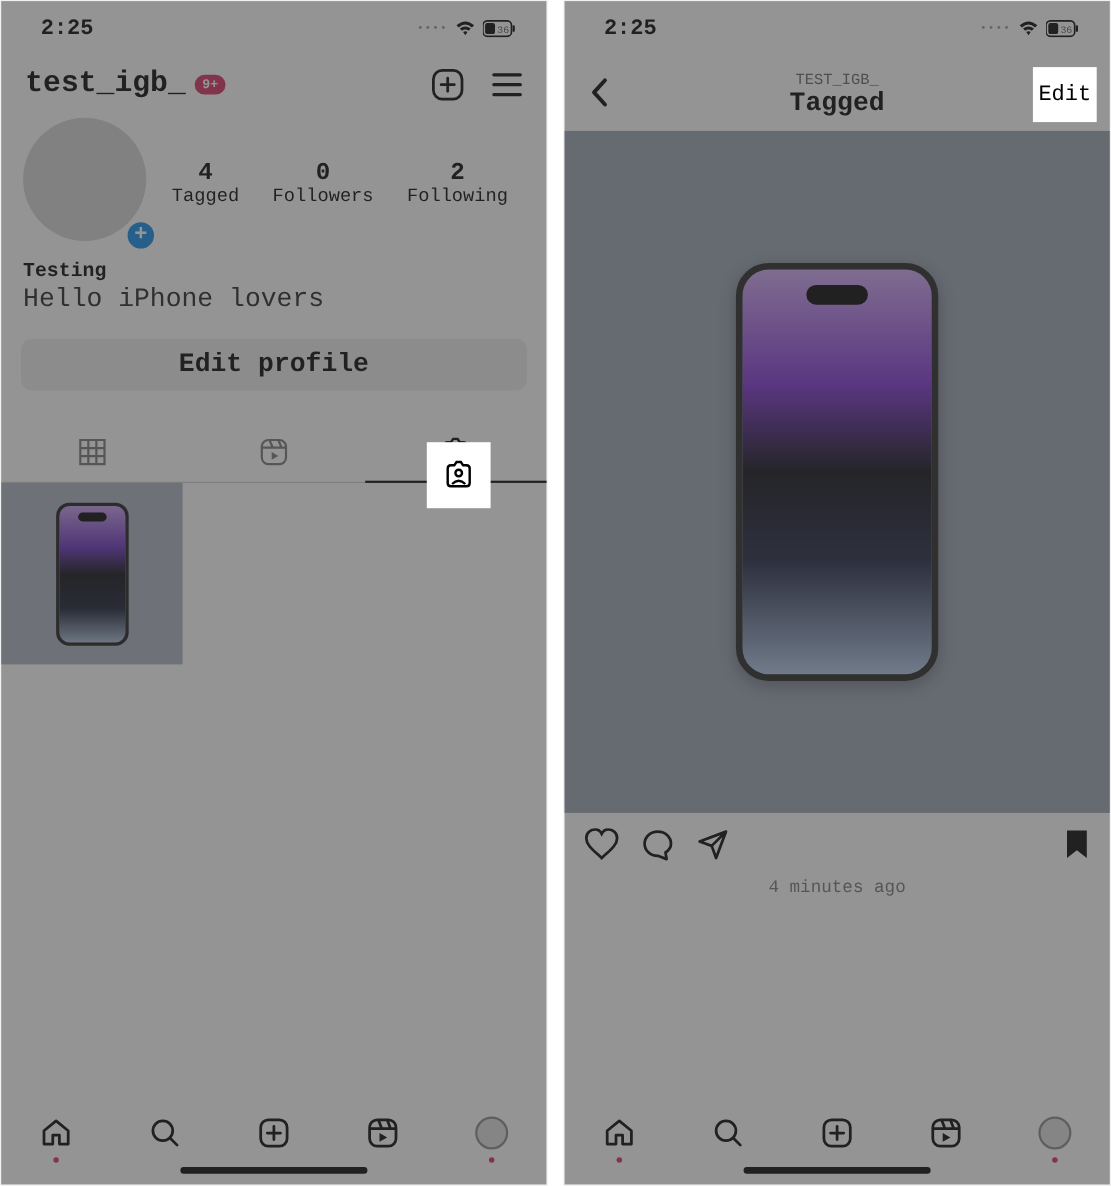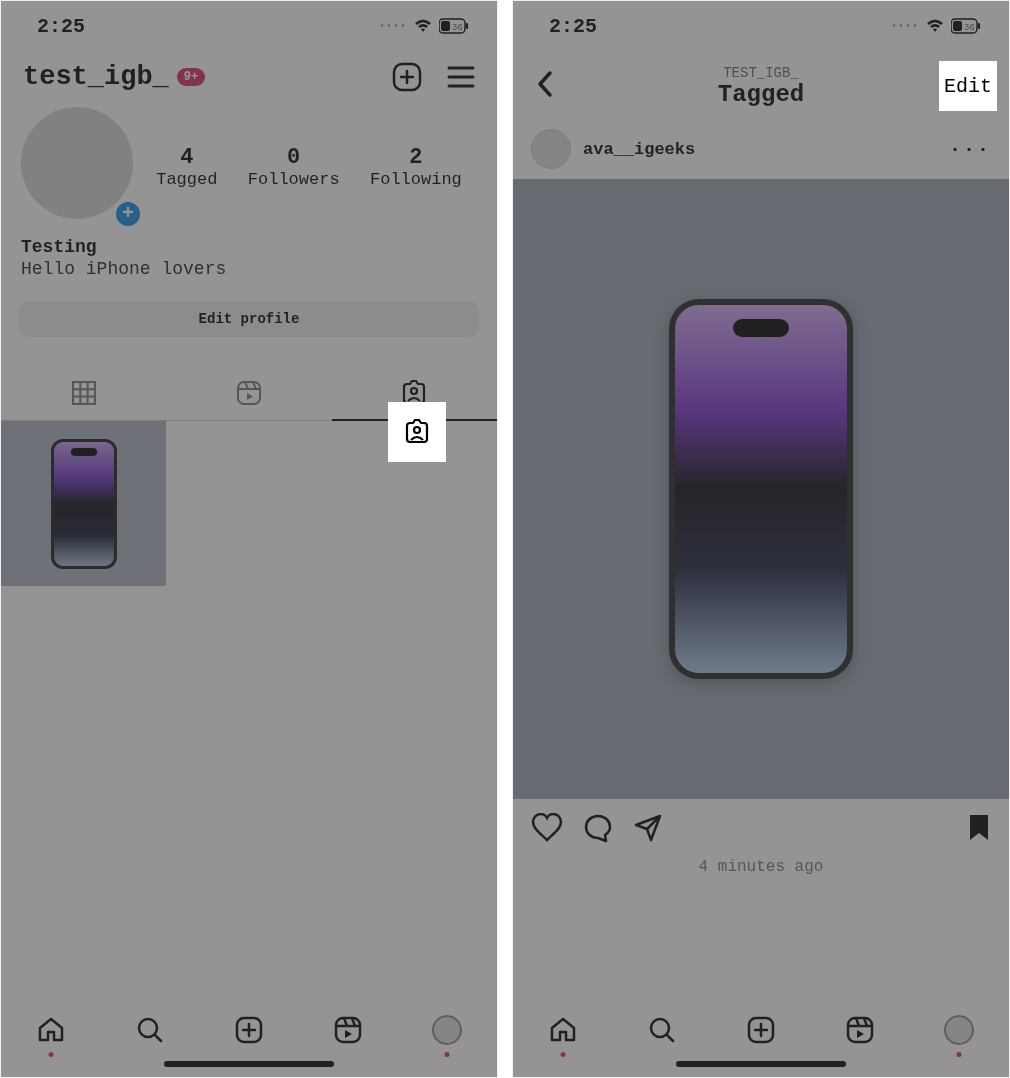--- a/index.html
+++ b/index.html
@@ -79,25 +79,25 @@
     color: #fff; display:flex; align-items:center; justify-content:center;
     font-size: 20px; font-weight: 700;
     line-height: 1;
   }
   .stats { flex: 1; display: flex; justify-content: space-around; }
   .stat { text-align: center; }
   .stat-num { font-size: 22px; font-weight: 600; }
   .stat-lbl { font-size: 17px; }
   .bio { padding: 10px 8px 0 20px; }
   .bio-name { font-size: 18px; font-weight: 600; }
-  .bio-text { font-size: 18px; color: #222; margin-top: 2px; }
+  .bio-text { font-size: 24px; color: #222; margin-top: 2px; }
   .prof-buttons { display: flex; gap: 10px; padding: 22px 18px 0 18px; }
   .pbtn {
     flex: 1; background: #eee; border-radius: 10px; padding: 10px 0;
-    text-align: center; font-size: 14px; font-weight: 600;
+    text-align: center; font-size: 24px; font-weight: 600;
   }
   
   .tabs {
     display: flex; margin-top: 28px; height: 56px;
     border-bottom: 1px solid #ccc;
   }
   .tab { flex: 1; display: flex; align-items: center; justify-content: center; position: relative;}
   .tab.active::after {
     content:''; position:absolute; bottom:-1px; left:0; right:0; height:2px; background:#000;
   }
@@ -347,27 +347,20 @@
       <div class="tag-sub">TEST_IGB_</div>
       <div class="tag-title">Tagged</div>
     </div>
     <span class="tag-edit">Edit</span>
   </div>
 
   <div class="highlight-cut" style="right:12px; top:60px; width:58px; height:50px; display:flex; align-items:center; justify-content:center; font-size:20px;">
     <span>Edit</span>
   </div>
 
-  <div class="post-header">
-    <div class="post-user">
-      <div class="post-avatar"></div>
-      <span class="post-username">ava__igeeks</span>
-    </div>
-    <span class="post-more">···</span>
-  </div>
 
   <div class="post-image">
     <div class="phone-large"></div>
   </div>
 
   <div class="post-actions">
     <div class="post-actions-left">
       <span>
         <svg width="32" height="30" viewBox="0 0 32 30">
             <path d="M16 27 C10 21 2 16 2 9 C2 4 6 1 10 1 C13 1 15 3 16 5 C17 3 19 1 22 1 C26 1 30 4 30 9 C30 16 22 21 16 27 Z" stroke="#000" stroke-width="2.5" fill="none"></path>

